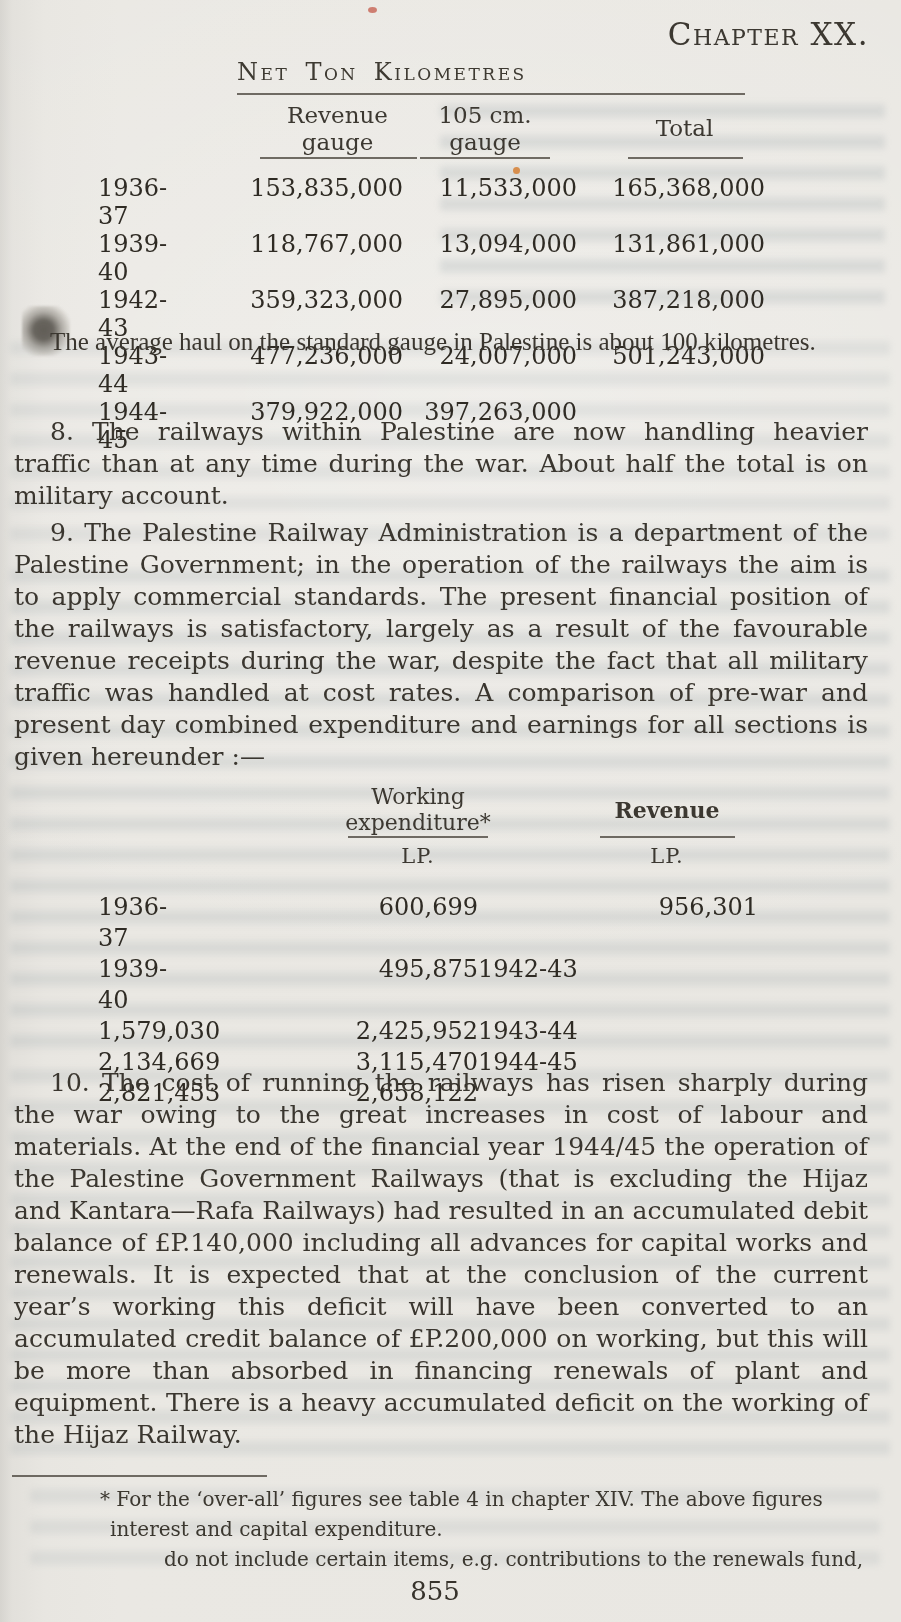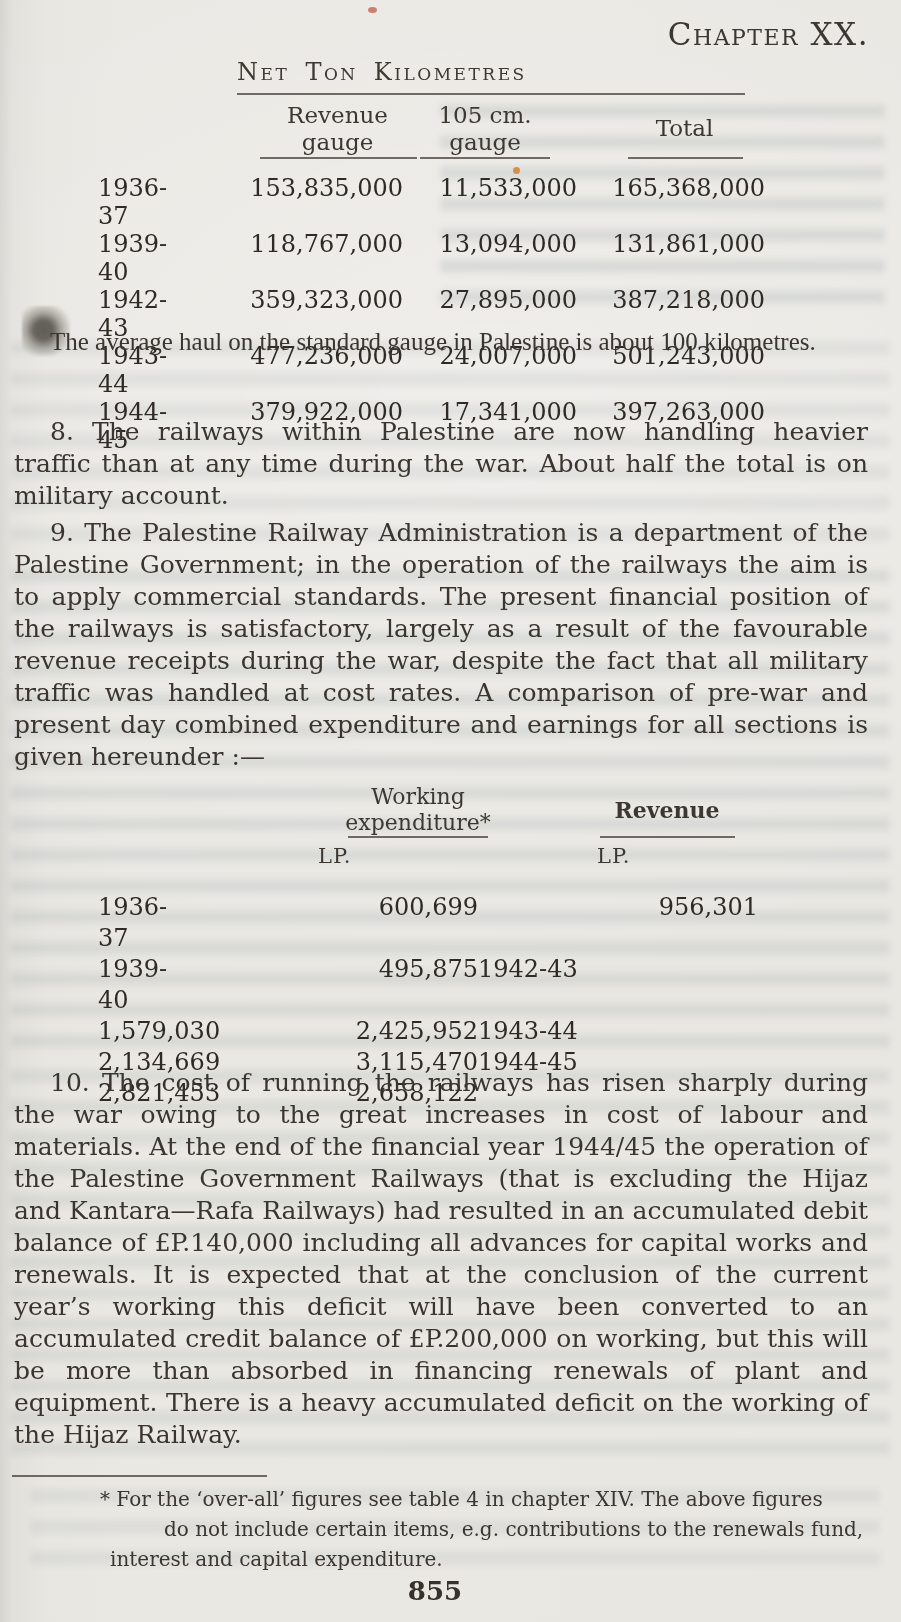--- a/index.html
+++ b/index.html
@@ -105,20 +105,21 @@
     position: absolute; text-align: center;
     font-size: 22px; line-height: 26px;
     color: #3c3831;
   }
   .t2-h-exp { left: 318px; top: 0; width: 200px; }
   .t2-h-rev { left: 597px; top: 13px; width: 140px; font-weight: bold; }
   .u-exp { left: 348px; top: 52px; width: 140px; }
   .u-rev { left: 600px; top: 52px; width: 135px; }
   .t2-unit {
     position: absolute; top: 60px;
+    text-align: center;
     font-size: 21px; letter-spacing: 1px;
     color: #3c3831;
   }
   .t2-unit-exp { left: 318px; width: 200px; }
   .t2-unit-rev { left: 597px; width: 140px; }
   .t2-rows {
     position: absolute; left: 98px; top: 108px;
     display: grid;
     grid-template-columns: 90px 290px 280px;
     font-size: 24px; line-height: 31px;
@@ -136,21 +137,20 @@
   .fn-line { white-space: nowrap; }
   .fn-1 { padding-left: 86px; }
   .fn-2 { padding-left: 150px; }
   .fn-3 { padding-left: 96px; }
 
   .pageno {
     top: 1576px; left: 0; width: 870px;
     text-align: center;
     font-size: 26px;
     color: #36322b;
-    font-weight: bold;
   }
 </style>
 </head>
 <body>
 
 <div class="page">
 
   <div class="ghost" style="left:440px; top:95px;  width:445px; height:225px; opacity:.55;"></div>
   <div class="ghost" style="left:10px;  top:332px; width:880px; height:225px; opacity:.38;"></div>
   <div class="ghost" style="left:10px;  top:560px; width:880px; height:498px; opacity:.5;"></div>
@@ -198,21 +198,20 @@
       <div class="num">27,895,000</div>
       <div class="num">387,218,000</div>
 
       <div class="yr">1943-44</div>
       <div class="num">477,236,000</div>
       <div class="num">24,007,000</div>
       <div class="num">501,243,000</div>
 
       <div class="yr">1944-45</div>
       <div class="num">379,922,000</div>
-      <div class="num">17,341,000</div>
       <div class="num">397,263,000</div>
     </div>
   </div>
 
   <div class="layer para p-haul">The average haul on the standard gauge in Palestine is about 100 kilometres.</div>
   <div class="layer para p-eight">8. The railways within Palestine are now handling heavier traffic than at any time during the war.  About half the total is on military account.</div>
   <div class="layer para p-nine">9. The Palestine Railway Administration is a department of the Palestine Government;  in the operation of the railways the aim is to apply commercial standards.  The present financial position of the railways is satisfactory, largely as a result of the favourable revenue receipts during the war, despite the fact that all military traffic was handled at cost rates.  A comparison of pre-war and present day combined expenditure and earnings for all sections is given hereunder :—</div>
 
   <div class="layer t2">
     <div class="t2-h t2-h-exp">
@@ -247,19 +246,19 @@
       <div class="num">2,821,453</div>
       <div class="num">2,658,122</div>
     </div>
   </div>
 
   <div class="layer para p-ten">10. The cost of running the railways has risen sharply during the war owing to the great increases in cost of labour and materials. At the end of the financial year 1944/45 the operation of the Palestine Government Railways (that is excluding the Hijaz and Kantara—Rafa Railways) had resulted in an accumulated debit balance of £P.140,000 including all advances for capital works and renewals.  It is expected that at the conclusion of the current year’s working this deficit will have been converted to an accumulated credit balance of £P.200,000 on working, but this will be more than absorbed in financing renewals of plant and equipment. There is a heavy accumulated deficit on the working of the Hijaz Railway.</div>
 
   <div class="rule fn-rule" style="z-index:2;"></div>
   <div class="layer footnote">
     <div class="fn-line fn-1">* For the ‘over-all’ figures see table 4 in chapter XIV.  The above figures</div>
+    <div class="fn-line fn-3">interest and capital expenditure.</div>
     <div class="fn-line fn-2">do not include certain items, e.g. contributions to the renewals fund,</div>
-    <div class="fn-line fn-3">interest and capital expenditure.</div>
   </div>
 
   <div class="layer pageno">855</div>
 
 </div>
 
 </body></html>

